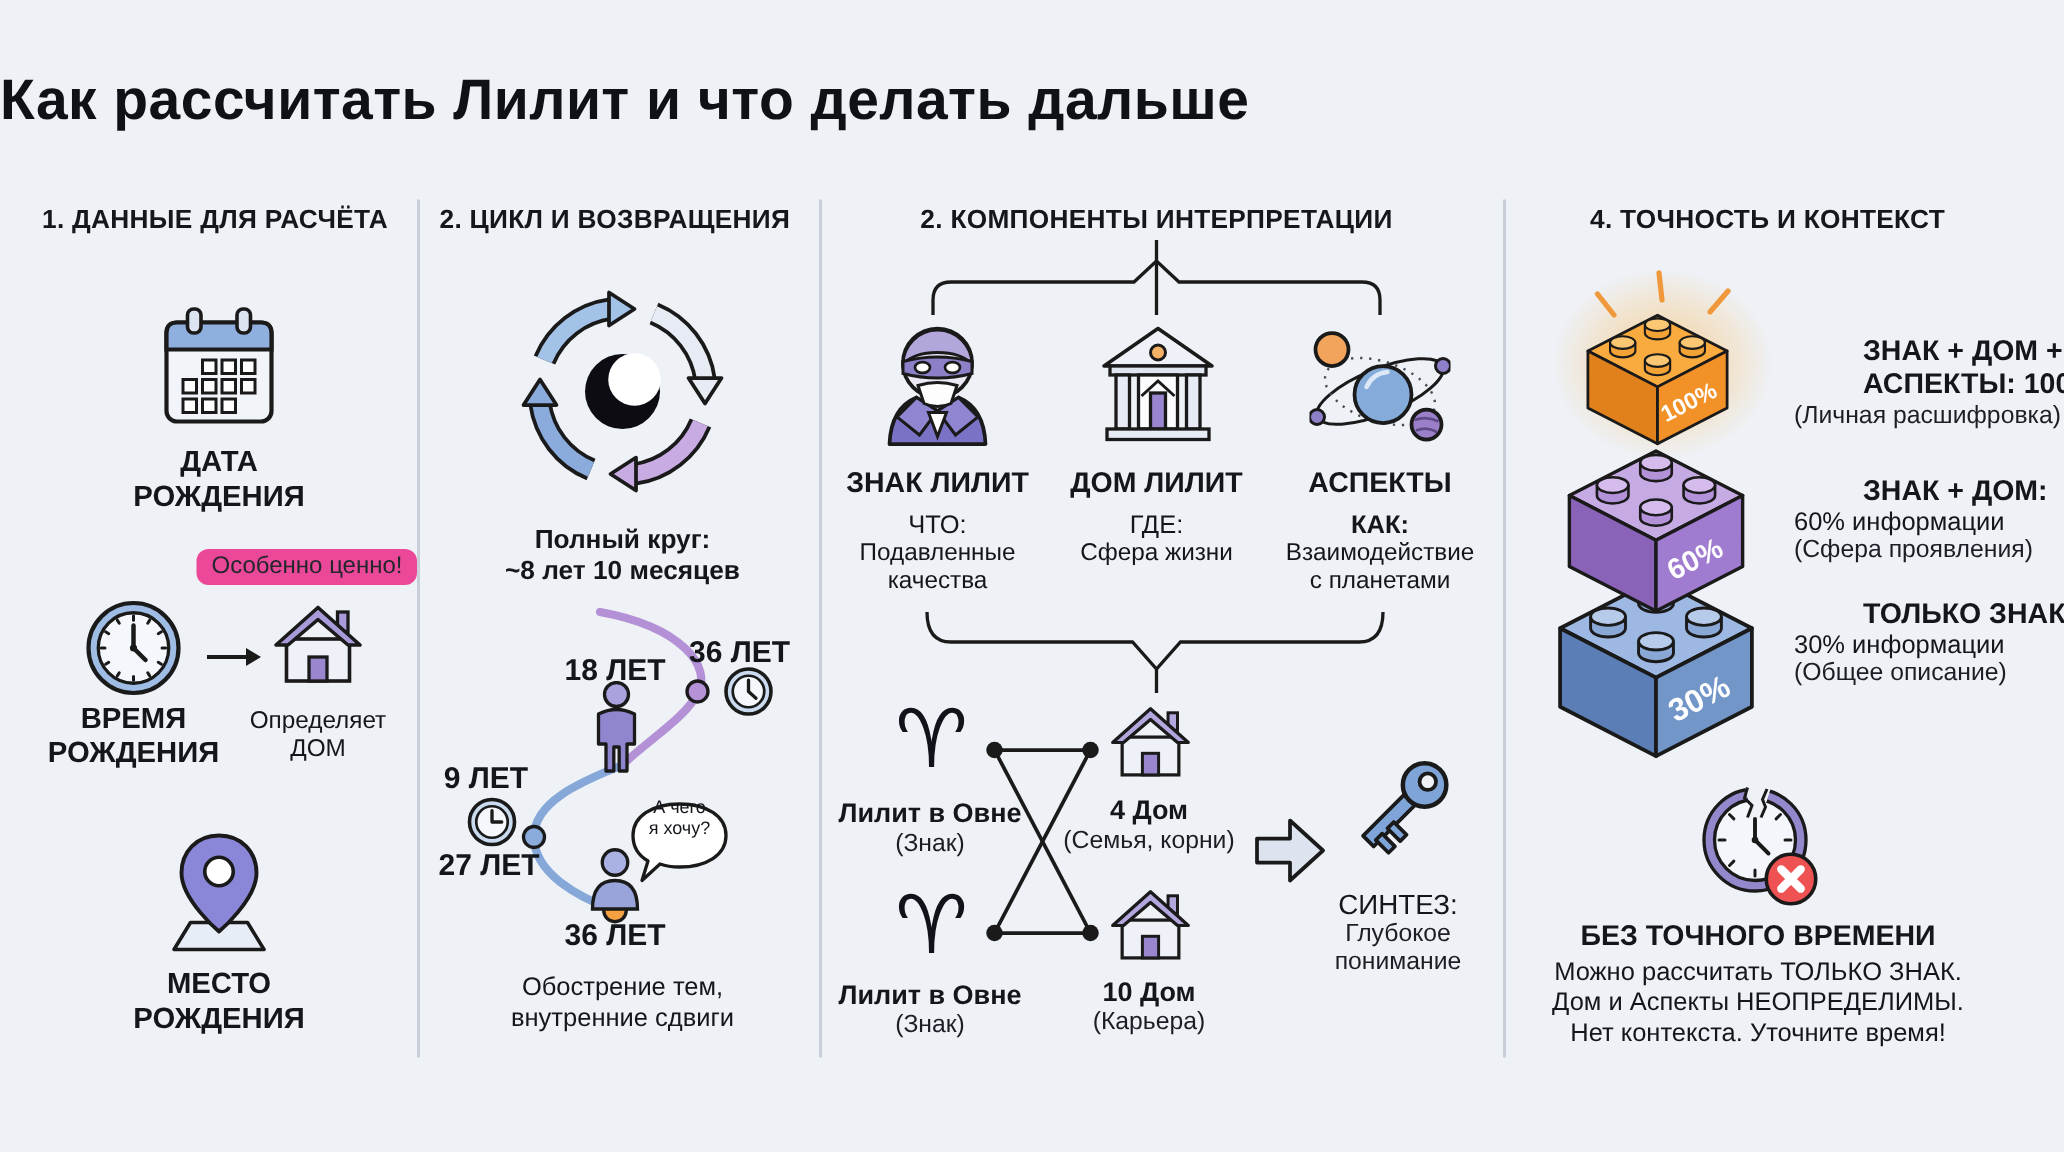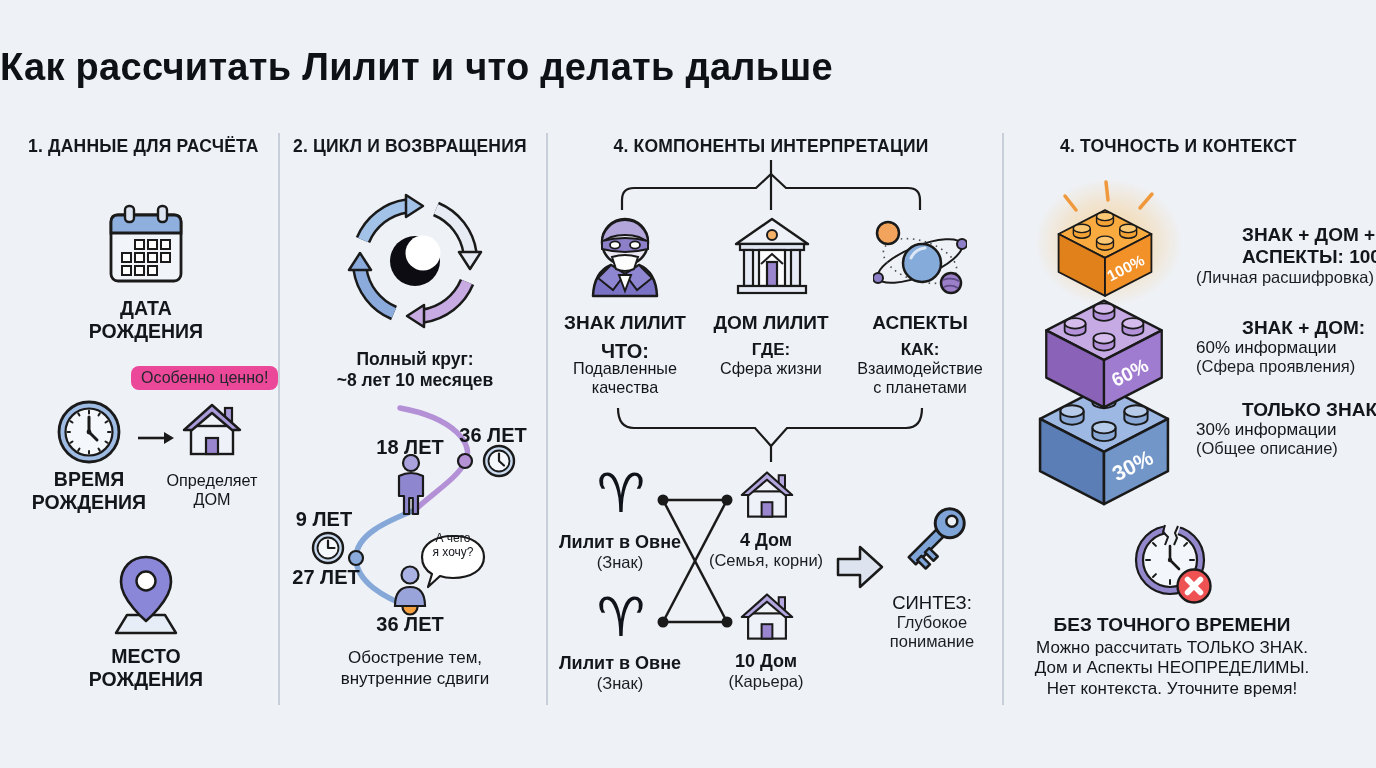--- a/index.html
+++ b/index.html
@@ -171,21 +171,21 @@
 я хочу?</div>
 
   <svg class="abs" style="left:392px;top:564px" width="36" height="44" viewBox="0 0 36 44">
     <circle cx="18" cy="11" r="8.5" fill="#a9b2e2" stroke="#1a1a1a" stroke-width="2.2"></circle>
     <path d="M3,42 Q3,23 18,23 Q33,23 33,42 Z" fill="#99a4da" stroke="#1a1a1a" stroke-width="2.2"></path>
   </svg>
 
   <div class="abs pre ctr" style="left:295px;top:648px;width:240px;font-size:17px;line-height:1.22">Обострение тем,
 внутренние сдвиги</div>
 
-  <div class="abs col-header ctr" style="left:556px;top:136px;width:430px">4. КОМПОНЕНТЫ ИНТЕРПРЕТАЦИИ</div>
+  <div class="abs col-header ctr" style="left:556px;top:136px;width:430px">2. КОМПОНЕНТЫ ИНТЕРПРЕТАЦИИ</div>
 
   <svg class="abs" style="left:610px;top:158px" width="322" height="58" viewBox="0 0 322 58">
     <path d="M12,52 L12,42 Q12,30 24,30 L146,30 L161,16 L176,30 L298,30 Q310,30 310,42 L310,52" fill="none" stroke="#1a1a1a" stroke-width="2.2"></path>
     <path d="M161,2 L161,52" fill="none" stroke="#1a1a1a" stroke-width="2.2"></path>
   </svg>
 
   <svg class="abs" style="left:585px;top:214px" width="80" height="84" viewBox="0 0 80 84">
     <path d="M8,82 Q9,58 26,51 L40,60 L54,51 Q71,58 72,82 Z" fill="#7a72c4" stroke="#1a1a1a" stroke-width="2.5" stroke-linejoin="round"></path>
     <polygon points="26,51 40,60 28,76 13,64" fill="#8e86d0" stroke="#1a1a1a" stroke-width="2"></polygon>
     <polygon points="54,51 40,60 52,76 67,64" fill="#8e86d0" stroke="#1a1a1a" stroke-width="2"></polygon>
@@ -223,22 +223,22 @@
     <circle cx="78" cy="63" r="10" fill="#9b7fc9" stroke="#1a1a1a" stroke-width="2.5"></circle>
     <path d="M70,60 Q78,57 86,61 M71,67 Q78,64 85,68" stroke="#5e4a85" stroke-width="1.8" fill="none"></path>
     <circle cx="89" cy="24" r="5" fill="#8d7fc8" stroke="#1a1a1a" stroke-width="2"></circle>
     <circle cx="5" cy="58" r="5" fill="#8d7fc8" stroke="#1a1a1a" stroke-width="2"></circle>
   </svg>
 
   <div class="abs lbl-b ctr" style="left:545px;top:312px;width:160px;font-size:19px">ЗНАК ЛИЛИТ</div>
   <div class="abs lbl-b ctr" style="left:691px;top:312px;width:160px;font-size:19px">ДОМ ЛИЛИТ</div>
   <div class="abs lbl-b ctr" style="left:840px;top:312px;width:160px;font-size:19px">АСПЕКТЫ</div>
 
-  <div class="abs ctr" style="left:545px;top:340px;width:160px;font-weight:bold;font-size:20px">ЧТО:</div>
-  <div class="abs ctr" style="left:691px;top:340px;width:160px;font-weight:bold;font-size:17px">ГДЕ:</div>
+  <div class="abs ctr" style="left:545px;top:340px;width:160px;font-weight:normal;font-size:17px">ЧТО:</div>
+  <div class="abs ctr" style="left:691px;top:340px;width:160px;font-weight:normal;font-size:17px">ГДЕ:</div>
   <div class="abs ctr" style="left:840px;top:340px;width:160px;font-weight:bold;font-size:17px">КАК:</div>
 
   <div class="abs lbl-r pre ctr" style="left:545px;top:359px;width:160px">Подавленные
 качества</div>
   <div class="abs lbl-r pre ctr" style="left:691px;top:359px;width:160px">Сфера жизни</div>
   <div class="abs lbl-r pre ctr" style="left:840px;top:359px;width:160px">Взаимодействие
 с планетами</div>
 
   <svg class="abs" style="left:610px;top:404px" width="322" height="62" viewBox="0 0 322 62">
     <path d="M8,4 Q8,24 24,24 L145,24 L161,42 L177,24 L296,24 Q312,24 312,4" fill="none" stroke="#1a1a1a" stroke-width="2.2"></path>

